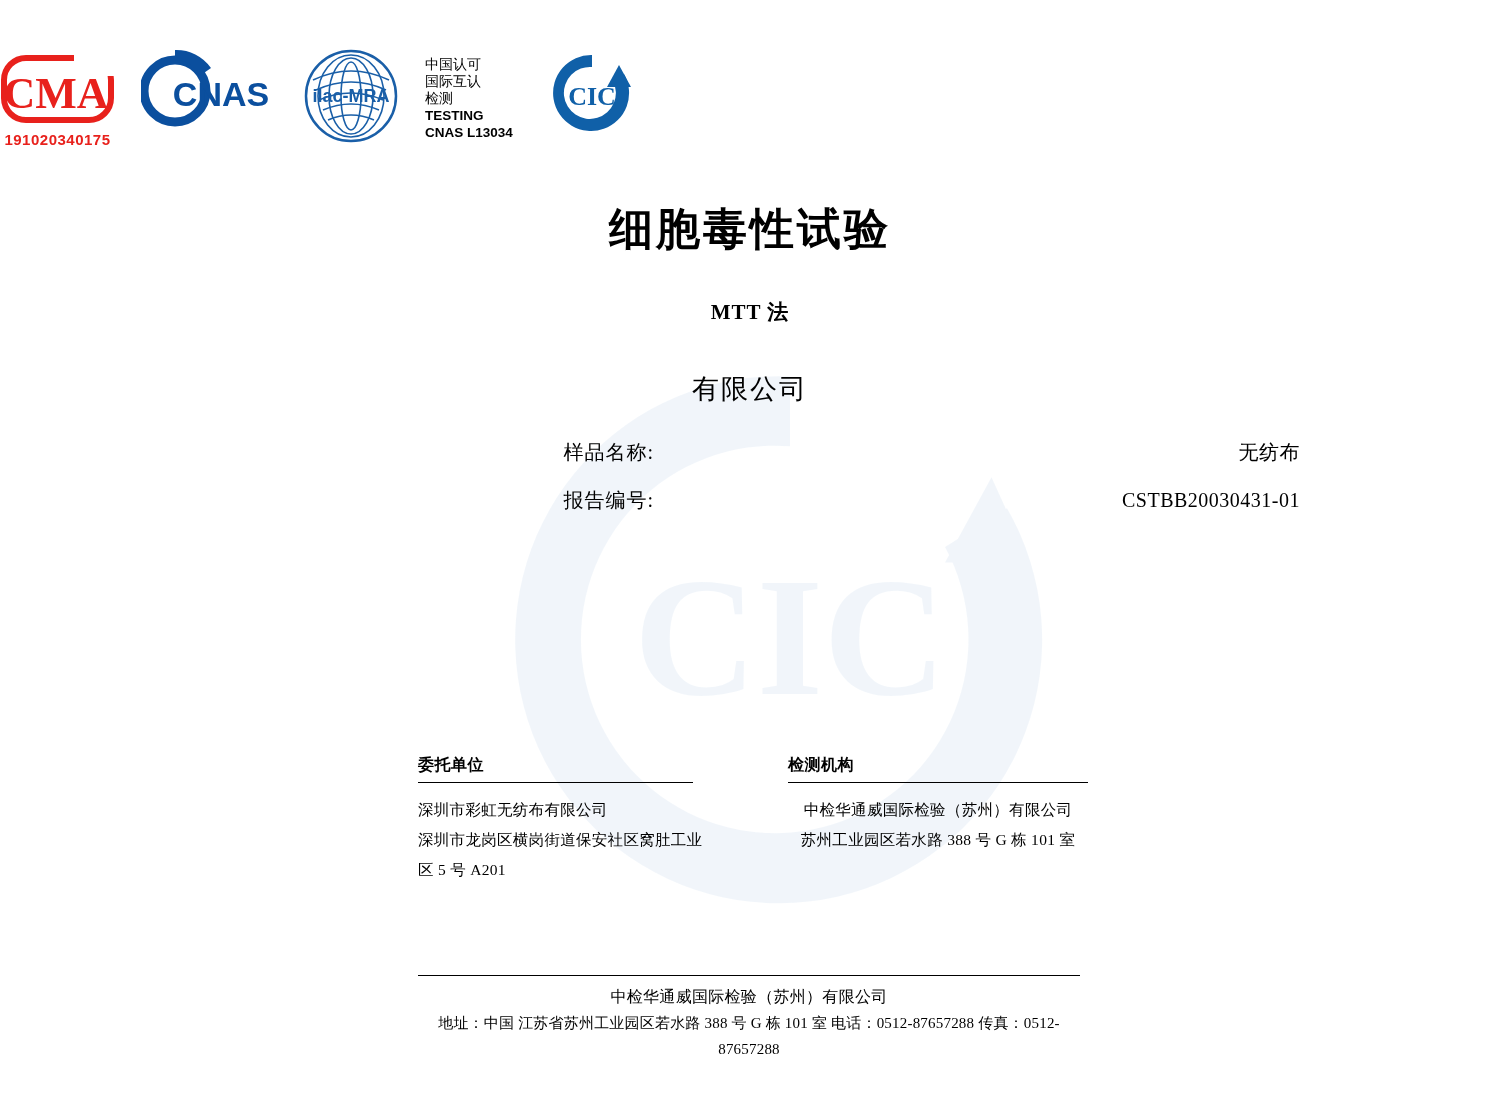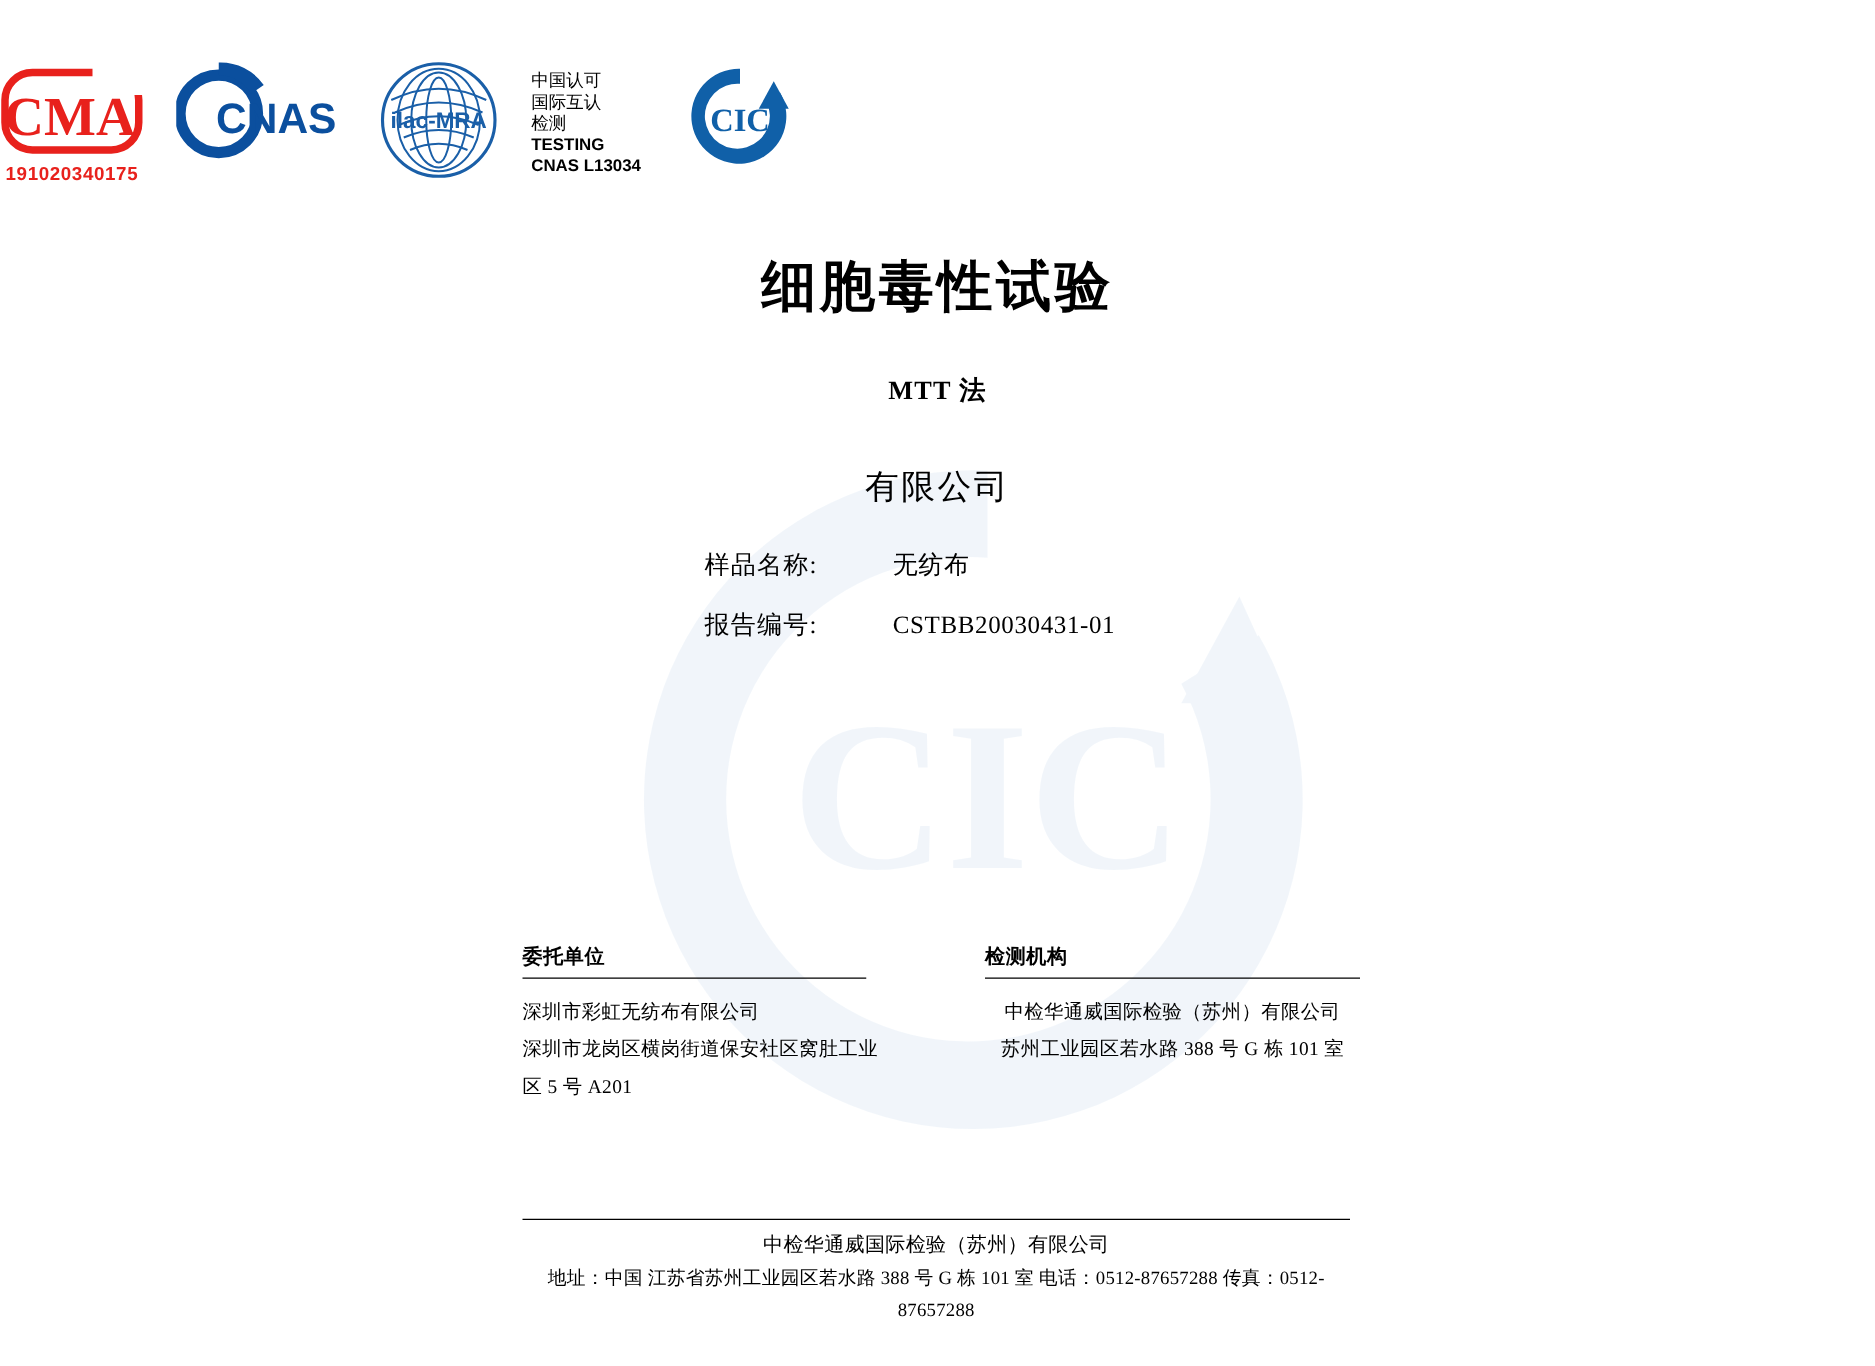--- a/index.html
+++ b/index.html
@@ -111,21 +111,21 @@
     line-height: 48px;
   }
   .meta-label {
     width: 670px;
     text-align: right;
     padding-right: 0;
     letter-spacing: 1px;
   }
   .meta-value {
     width: 600px;
-    text-align: left;
+    text-align: right;
     padding-left: 60px;
     letter-spacing: 0.5px;
   }
 
   
   .parties {
     position: absolute;
     top: 755px;
     left: 418px;
     width: 880px;

